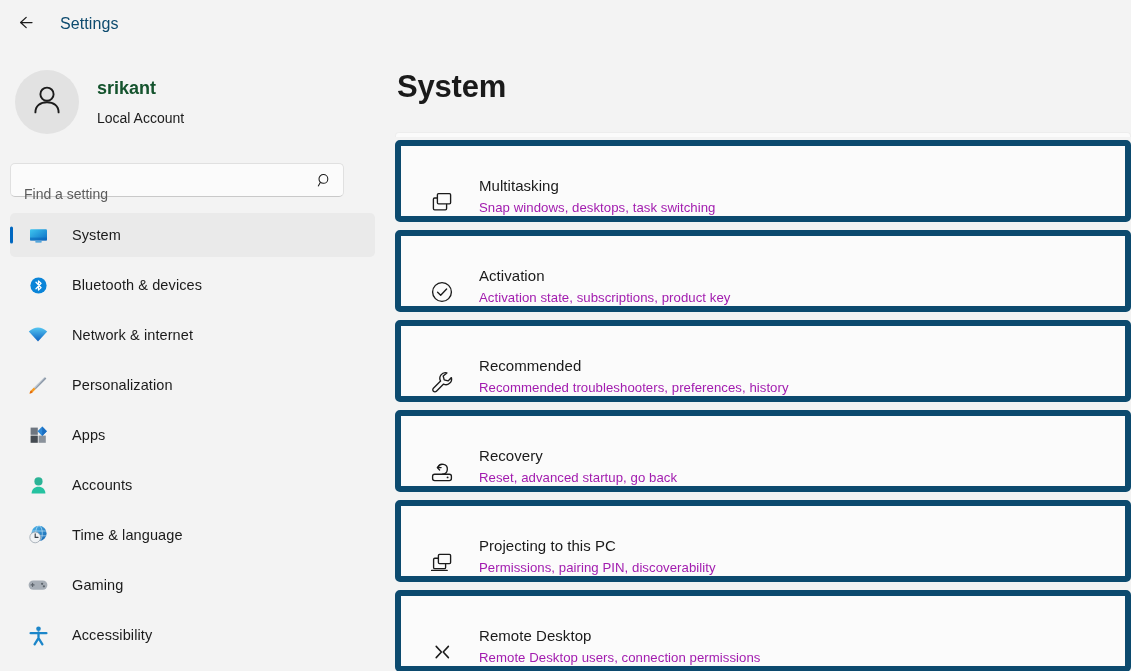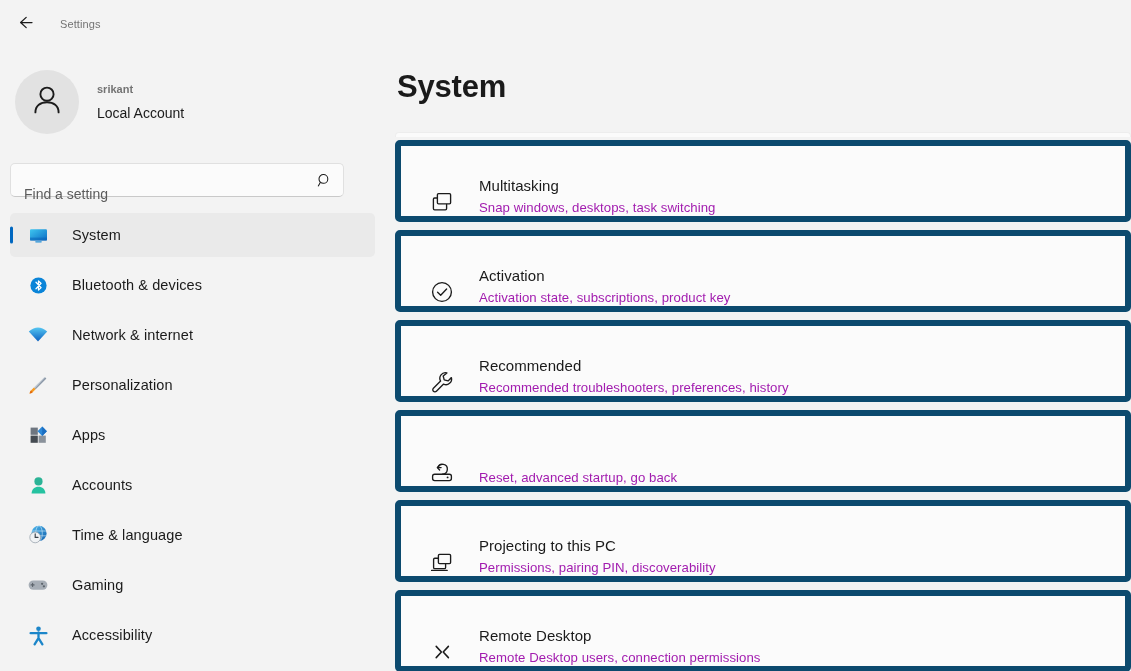--- a/index.html
+++ b/index.html
@@ -19,21 +19,21 @@
     display: flex; align-items: center;
     padding-left: 8px;
     background: #F3F3F3;
   }
   .back-btn {
     width: 34px; height: 32px;
     display: flex; align-items: center; justify-content: center;
     border-radius: 5px; cursor: default;
   }
   .titlebar-title {
-    font-size: 11px; font-weight: 400; color: #737373;
+    font-size: 16px; font-weight: 400; color: #0c4a6e;
     margin-left: 18px; letter-spacing: .1px;
   }
 
   
   .body { flex: 1 1 auto; display: flex; min-height: 0; }
 
   
   .sidebar {
     width: 385px; flex: 0 0 385px;
     background: #F3F3F3;
@@ -45,21 +45,21 @@
     display: flex; align-items: center;
     padding: 16px 0 0 5px; height: 92px;
   }
   .avatar {
     width: 64px; height: 64px; border-radius: 50%;
     background: #E2E2E2;
     display: flex; align-items: center; justify-content: center;
     flex: 0 0 64px;
   }
   .account-text { margin-left: 18px; line-height: 1.32; }
-  .account-name { font-size: 11px; font-weight: 700; color: #737373; }
+  .account-name { font-size: 18px; font-weight: 700; color: #14532d; }
   .account-type { font-size: 14px; font-weight: 400; color: #1B1B1B; margin-top: 8px; }
 
   .searchbox {
     position: relative;
     margin: 23px 0 0 0;
     height: 34px; width: 334px;
     background: #FBFBFB;
     border: 1px solid #E0E0E0;
     border-bottom-color: #C9C9C9;
     border-radius: 5px;
@@ -359,20 +359,21 @@
         <div class="card">
           <div class="card-ico">
             <svg width="28" height="28" viewBox="0 0 28 28" fill="none">
               <rect x="4.6" y="16.2" width="18.8" height="6.4" rx="2.1" stroke="#1B1B1B" stroke-width="1.35"></rect>
               <circle cx="19.6" cy="19.4" r="0.95" fill="#1B1B1B"></circle>
               <path d="M14.4 16.1 A4.9 4.9 0 1 0 9.8 9.6 H13.1" stroke="#1B1B1B" stroke-width="1.35" fill="none" stroke-linecap="round" stroke-linejoin="round"></path>
               <path d="M11.6 7.1 L9.3 9.6 L11.6 12" stroke="#1B1B1B" stroke-width="1.35" fill="none" stroke-linecap="round" stroke-linejoin="round"></path>
             </svg>
           </div>
           <div class="card-text">
+            <div class="card-title">Recovery</div>
             <div class="card-sub">Reset, advanced startup, go back</div>
           </div>
         </div>
 
         <div class="card">
           <div class="card-ico">
             <svg width="28" height="28" viewBox="0 0 28 28" fill="none">
               <rect x="10.4" y="6.4" width="12.2" height="9.2" rx="1.1" stroke="#1B1B1B" stroke-width="1.35"></rect>
               <path d="M17.6 16.2 V19.4 C17.6 20.1 17.1 20.6 16.4 20.6 H6.8 C6.1 20.6 5.6 20.1 5.6 19.4 V11.4 C5.6 10.7 6.1 10.2 6.8 10.2 H9.9" stroke="#1B1B1B" stroke-width="1.35" stroke-linecap="round" stroke-linejoin="round"></path>
               <path d="M3.6 22.4 H19.2" stroke="#1B1B1B" stroke-width="1.35" stroke-linecap="round"></path>

